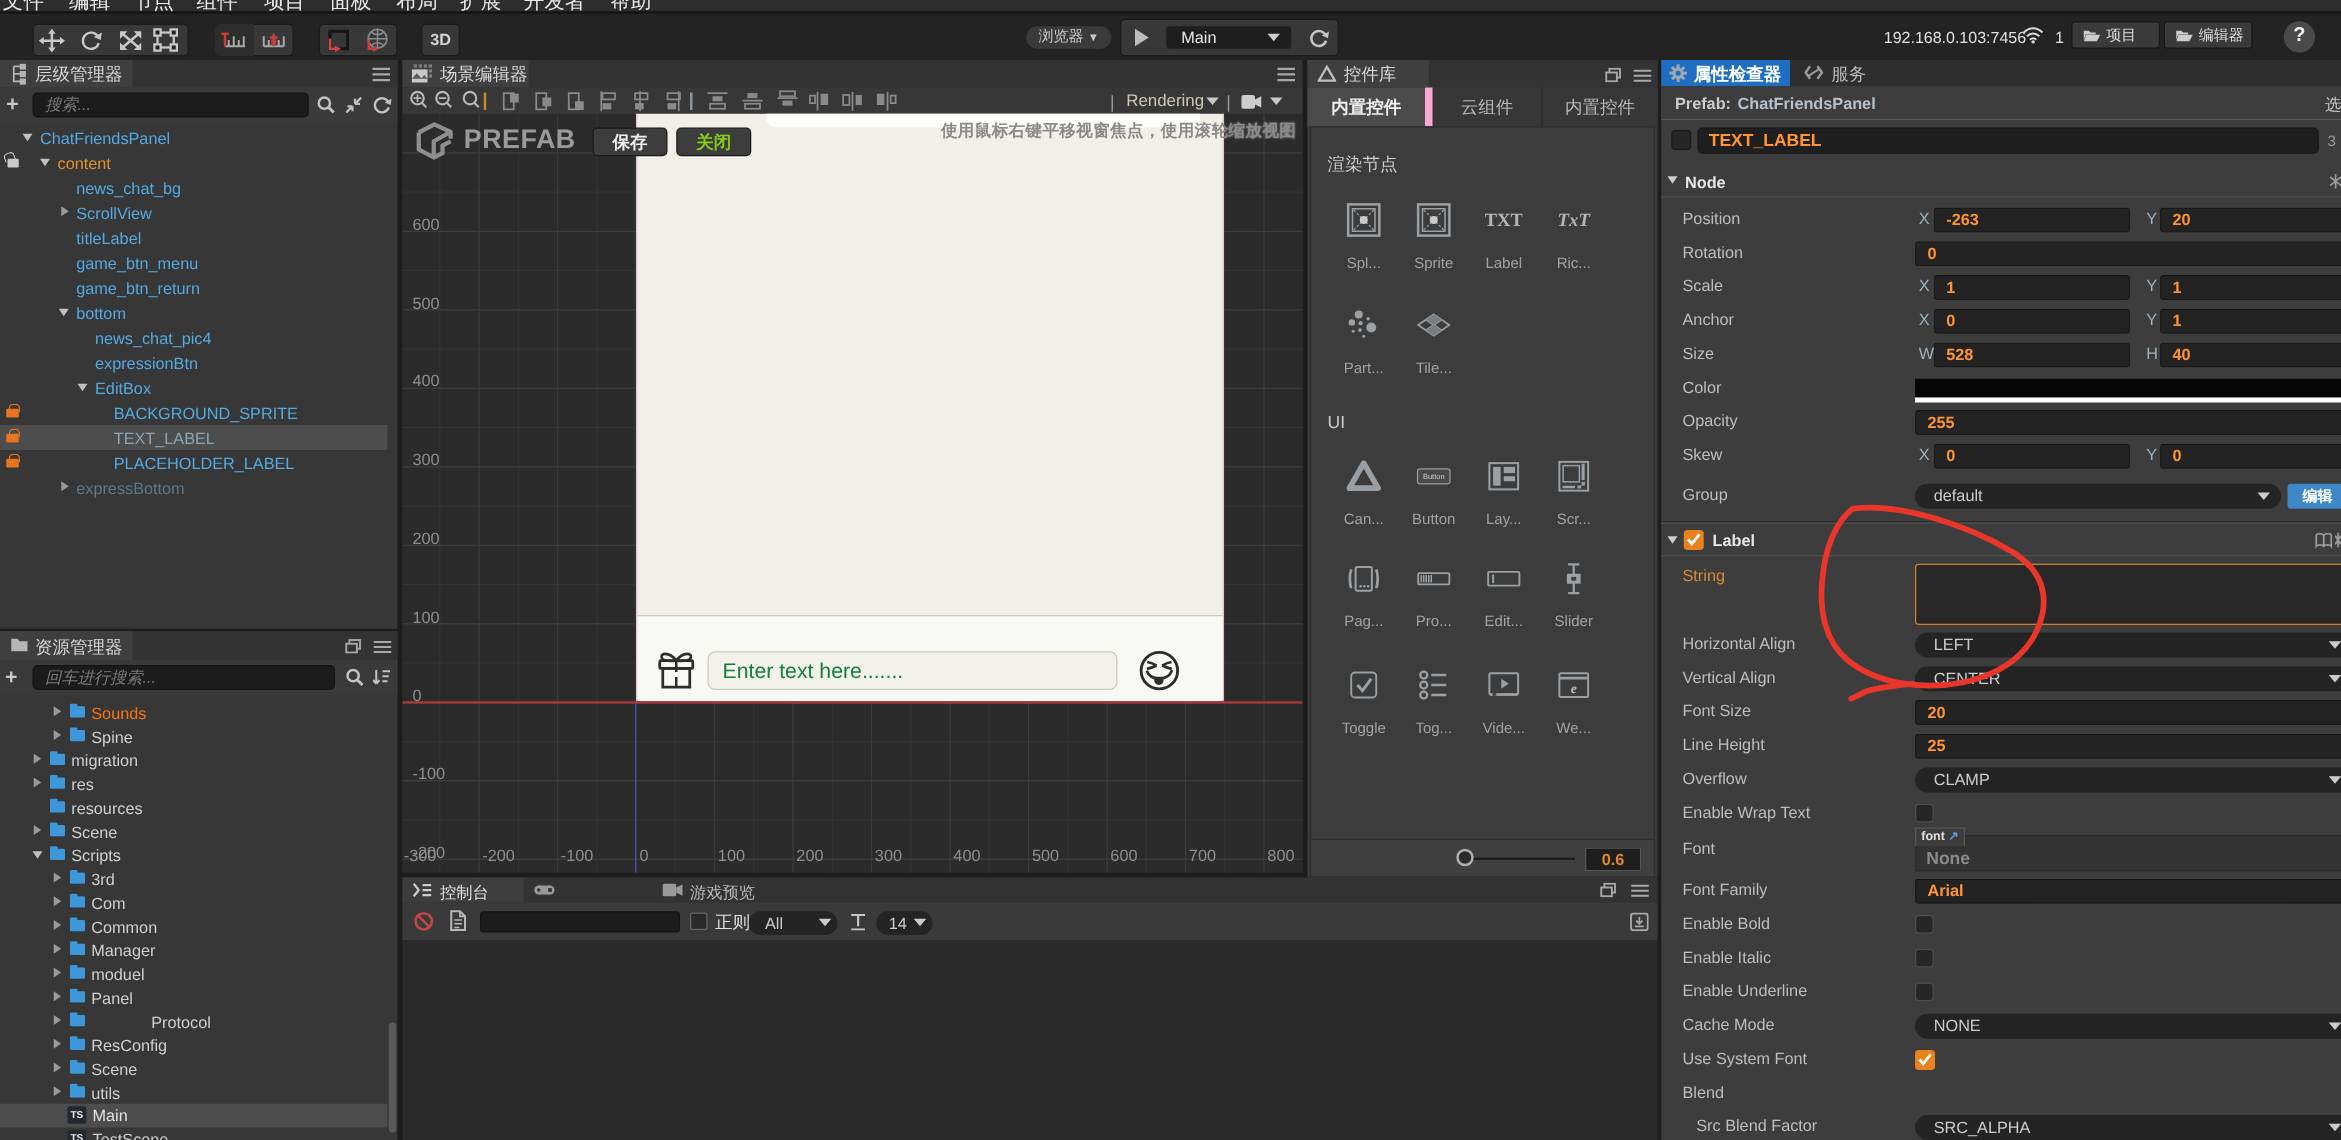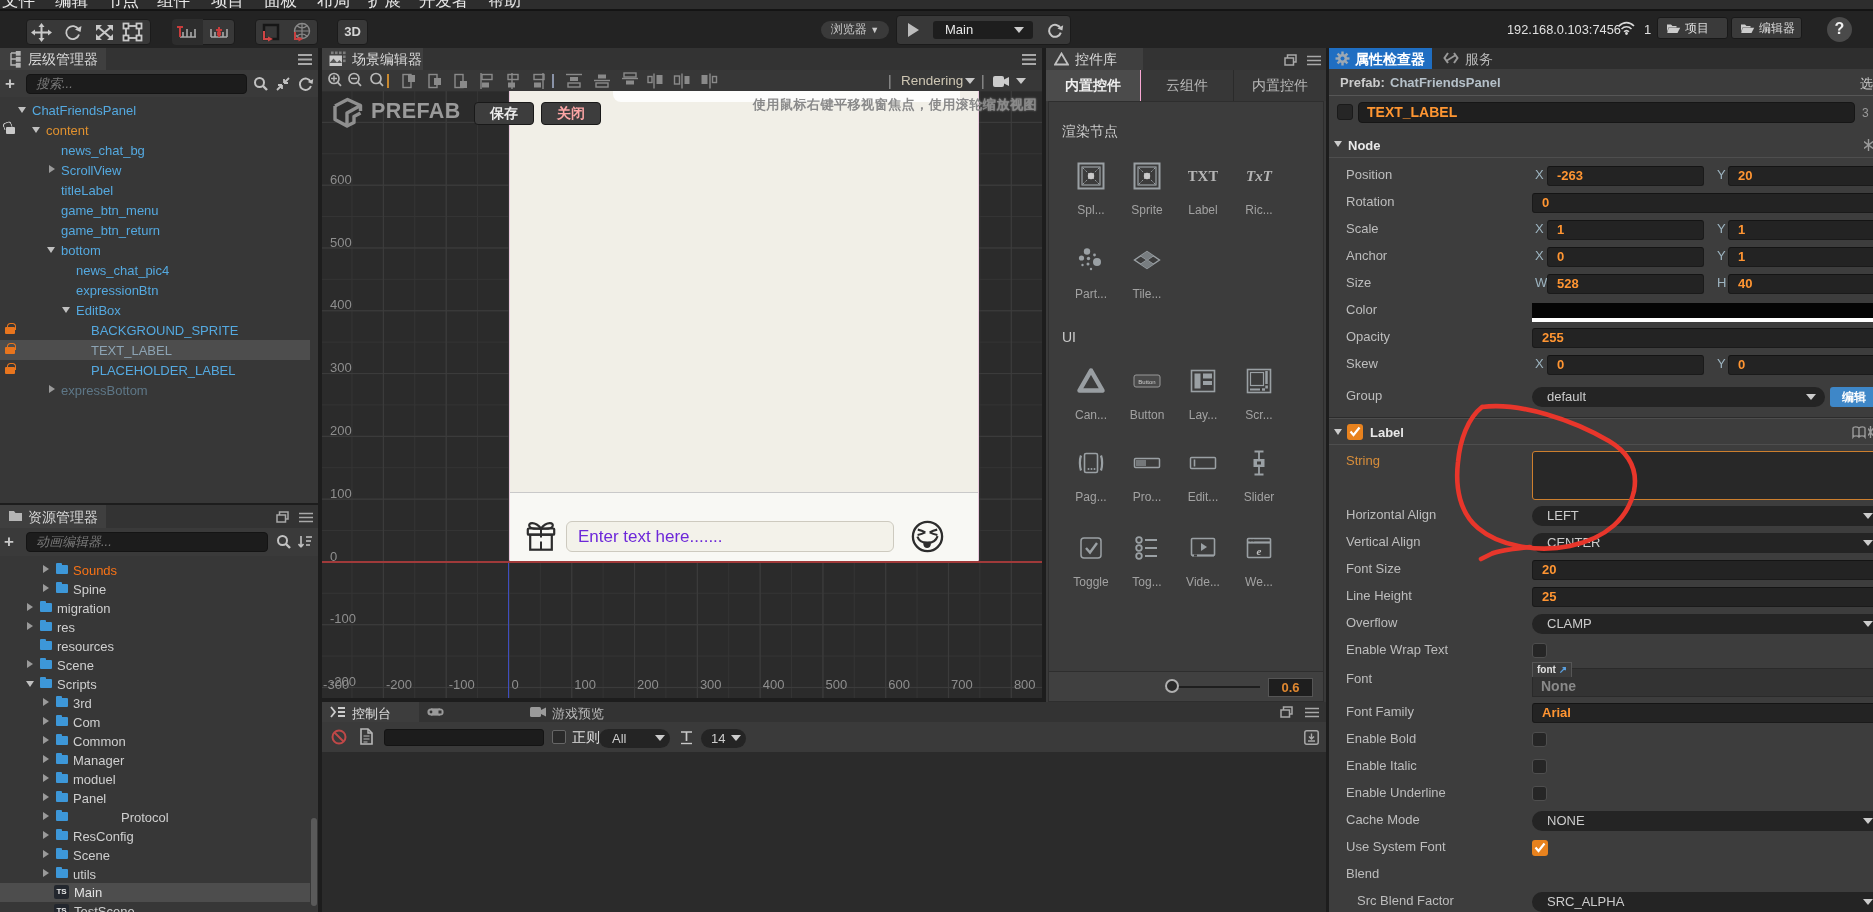--- a/index.html
+++ b/index.html
@@ -179,21 +179,21 @@
       <rect x="1" y="4" width="8.5" height="7" fill="#333"></rect>
     </g>
   </svg>
 <svg class="abs" style="left:298px;top:512px;" width="16" height="11" viewBox="0 0 16 11">
     <g stroke="#a8a8a8" stroke-width="1.6">
       <path d="M1,1.5 h14 M1,5.5 h14 M1,9.5 h14"></path>
     </g>
   </svg>
 <div class="abs" style="left:0;top:528px;width:318px;height:28px;background:#3a3a3a;"></div>
 <div class="abs" style="left:4px;top:532px;font-size:17px;color:#c8c8c8;font-weight:bold;white-space:nowrap;">+</div>
-<div class="abs" style="left:26px;top:532px;width:242px;height:20px;background:#1c1c1c;border:1px solid #141414;border-radius:4px;color:#7a7a7a;font-size:13px;font-style:italic;line-height:18px;padding-left:9px;">动画编辑器...</div>
+<div class="abs" style="left:26px;top:532px;width:242px;height:20px;background:#1c1c1c;border:1px solid #141414;border-radius:4px;color:#7a7a7a;font-size:13px;font-style:italic;line-height:18px;padding-left:9px;">回车进行搜索...</div>
 <svg class="abs" style="left:276px;top:534px;" width="16" height="16" viewBox="0 0 16 16">
     <circle cx="6.5" cy="6.5" r="4.5" fill="none" stroke="#c2c2c2" stroke-width="2"></circle>
     <path d="M10,10 L14,14" stroke="#c2c2c2" stroke-width="2.4"></path>
   </svg>
 <svg class="abs" style="left:298px;top:534px;" width="15" height="15" viewBox="0 0 15 15">
     <g stroke="#c2c2c2" stroke-width="1.6" fill="none">
       <path d="M3,2 v11 M3,13 l-2.5,-3 M3,13 l2.5,-3 M8,3 h6 M8,7 h5 M8,11 h4"></path>
     </g>
   </svg>
 <div class="abs" style="left:0;top:883px;width:310px;height:19px;background:#4d4d4d;"></div>
@@ -343,41 +343,41 @@
     <div class="abs" style="right:5px;top:5px;font-size:13.2px;font-weight:bold;color:#8a8a8a;letter-spacing:0.35px;white-space:nowrap;text-shadow:0 0 2px rgba(255,255,255,0.5);">使用鼠标右键平移视窗焦点，使用滚轮缩放视图</div>
     <svg class="abs" style="left:203px;top:427px;" width="32" height="34" viewBox="0 0 32 34">
 <g stroke="#2d2d2d" stroke-width="2.2" fill="none">
 <path d="M16,10.5 C 10,3 2.5,4.5 4.5,8.5 C 6,11.5 12,10.8 16,10.5 Z"></path>
 <path d="M16,10.5 C 22,3 29.5,4.5 27.5,8.5 C 26,11.5 20,10.8 16,10.5 Z"></path>
 <rect x="2.8" y="10.5" width="26.4" height="6.2" rx="0.8"></rect>
 <rect x="5.2" y="16.7" width="21.6" height="15"></rect>
 <path d="M16,11 v8.5 M16,23.5 v8" stroke-width="2"></path>
 </g>
     </svg>
-    <div class="abs" style="left:244px;top:430px;width:328px;height:31px;background:#f3f2ea;border:1px solid #cdcabf;border-radius:6px;font-size:17px;color:#6d28d9;line-height:29px;padding-left:11px;">Enter text here.......</div>
+    <div class="abs" style="left:244px;top:430px;width:328px;height:31px;background:#f3f2ea;border:1px solid #cdcabf;border-radius:6px;font-size:17px;color:#15803d;line-height:29px;padding-left:11px;">Enter text here.......</div>
     <svg class="abs" style="left:588.5px;top:429px;" width="33" height="33" viewBox="0 0 33 33">
 <g stroke="#2d2d2d" stroke-width="2.1" fill="none">
 <circle cx="16.5" cy="16.5" r="14.6" stroke-width="2.3"></circle>
 <path d="M6.8,9.6 Q11,10.4 14.3,12.4 M6.6,15.1 Q11,14.1 14.3,12.4"></path>
 <path d="M26.2,9.6 Q22,10.4 18.7,12.4 M26.4,15.1 Q22,14.1 18.7,12.4"></path>
 <path d="M6.4,16.6 Q8.5,22.7 16.5,23 Q24.5,22.7 26.6,16.1"></path>
 </g>
 <path d="M12.4,21.4 h7.4 v2.8 C 19.8,26.6 18.2,27.9 16.1,27.9 C 14,27.9 12.4,26.4 12.4,24.2 z" fill="#2d2d2d" stroke="none"></path>
     </svg>
     <div class="abs" style="left:0;top:470px;width:720px;height:1.5px;background:#a03a3a;"></div>
     <svg class="abs" style="left:8px;top:4px;" width="35" height="35" viewBox="0 0 35 35">
 <g stroke="#8f8f8f" stroke-width="3.4" fill="none" stroke-linejoin="round">
 <path d="M5,11 L17.5,4.5 L30.5,10.5"></path>
 <path d="M5,11 L5,24.5 L17,31 L17,18 L30.5,10.5 L30.5,16"></path>
 <path d="M17,31 L24,27.5 L24,21.5 L30.5,18"></path>
 </g>
     </svg>
     <div class="abs" style="left:49px;top:8px;font-size:21.5px;font-weight:bold;color:#9a9a9a;letter-spacing:0.4px;">PREFAB</div>
     <div class="abs" style="left:152px;top:11px;width:60px;height:23px;background:#3d3d3d;border:1.5px solid #191919;border-radius:4px;color:#ececec;font-size:14px;font-weight:bold;text-align:center;line-height:21px;">保存</div>
-    <div class="abs" style="left:219px;top:11px;width:60px;height:23px;background:#3d3d3d;border:1.5px solid #191919;border-radius:4px;color:#fca5a5;font-size:14px;font-weight:bold;text-align:center;line-height:21px;">关闭</div>
+    <div class="abs" style="left:219px;top:11px;width:60px;height:23px;background:#3d3d3d;border:1.5px solid #191919;border-radius:4px;color:#84cc16;font-size:14px;font-weight:bold;text-align:center;line-height:21px;">关闭</div>
     <div class="abs" style="left:8px;top:80.7px;font-size:13px;color:#8e8e8e;">600</div>
     <div class="abs" style="left:8px;top:143.5px;font-size:13px;color:#8e8e8e;">500</div>
     <div class="abs" style="left:8px;top:206.3px;font-size:13px;color:#8e8e8e;">400</div>
     <div class="abs" style="left:8px;top:269.1px;font-size:13px;color:#8e8e8e;">300</div>
     <div class="abs" style="left:8px;top:331.9px;font-size:13px;color:#8e8e8e;">200</div>
     <div class="abs" style="left:8px;top:394.7px;font-size:13px;color:#8e8e8e;">100</div>
     <div class="abs" style="left:8px;top:457.5px;font-size:13px;color:#8e8e8e;">0</div>
     <div class="abs" style="left:8px;top:520.3px;font-size:13px;color:#8e8e8e;">-100</div>
     <div class="abs" style="left:8px;top:583.1px;font-size:13px;color:#8e8e8e;">-200</div>
     <div class="abs" style="left:1.1px;top:586px;font-size:13px;color:#8e8e8e;">-300</div>
@@ -468,21 +468,21 @@
       <rect x="1" y="4" width="8.5" height="7" fill="#333"></rect>
     </g>
   </svg>
 <svg class="abs" style="left:1306px;top:55px;" width="16" height="11" viewBox="0 0 16 11">
     <g stroke="#a8a8a8" stroke-width="1.6">
       <path d="M1,1.5 h14 M1,5.5 h14 M1,9.5 h14"></path>
     </g>
   </svg>
 <div class="abs" style="left:1046px;top:70px;width:280px;height:31px;background:#323232;"></div>
 <div class="abs" style="left:1046px;top:70px;width:94px;height:31px;background:#4b4b4b;color:#eeeeee;font-size:14px;font-weight:bold;text-align:center;line-height:31px;">内置控件</div>
-<div class="abs" style="left:1140px;top:70px;width:93px;height:31px;background:#373737;color:#b8b8b8;font-size:14px;text-align:center;line-height:31px;border-left:1px solid #f9a8d4;">云组件</div>
+<div class="abs" style="left:1140px;top:70px;width:93px;height:31px;background:#373737;color:#b8b8b8;font-size:14px;text-align:center;line-height:31px;border-left:6px solid #f9a8d4;">云组件</div>
 <div class="abs" style="left:1233px;top:70px;width:93px;height:31px;background:#373737;color:#b8b8b8;font-size:14px;text-align:center;line-height:31px;border-left:1px solid #2a2a2a;">内置控件</div>
 <div class="abs" style="left:1048px;top:101px;width:276px;height:571px;background:#3c3c3c;border:1px solid #2e2e2e;"></div>
 <div class="abs" style="left:1062px;top:123px;font-size:14px;color:#cccccc;font-weight:normal;white-space:nowrap;">渲染节点</div>
 <div class="abs" style="left:1062px;top:329px;font-size:14px;color:#cccccc;font-weight:normal;white-space:nowrap;">UI</div>
 <svg class="abs" style="left:1076px;top:161px;" width="30" height="30" viewBox="0 0 30 30">
     <g fill="none" stroke="#9aa0a4" stroke-width="1.5">
       <rect x="2.5" y="2.5" width="25" height="25" stroke-width="2"></rect>
       <rect x="6" y="6" width="18" height="18" stroke-width="1.2"></rect>
       <path d="M7,7 L13,13 M23,7 L17,13 M7,23 L13,17 M23,23 L17,17" stroke-width="1" stroke-dasharray="2,1.5"></path>
       <circle cx="15" cy="15" r="3.2" fill="#c9c9c9" stroke="none"></circle>

